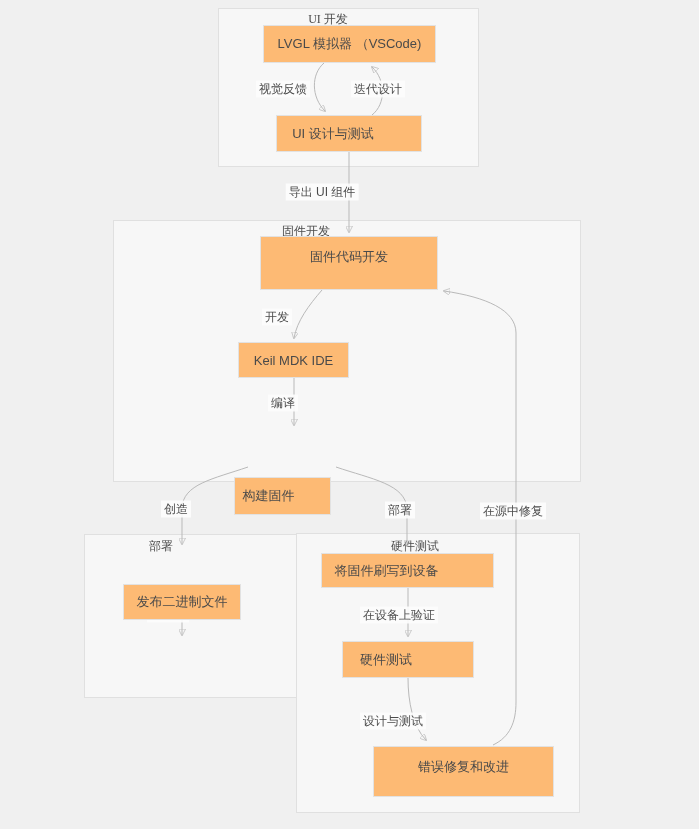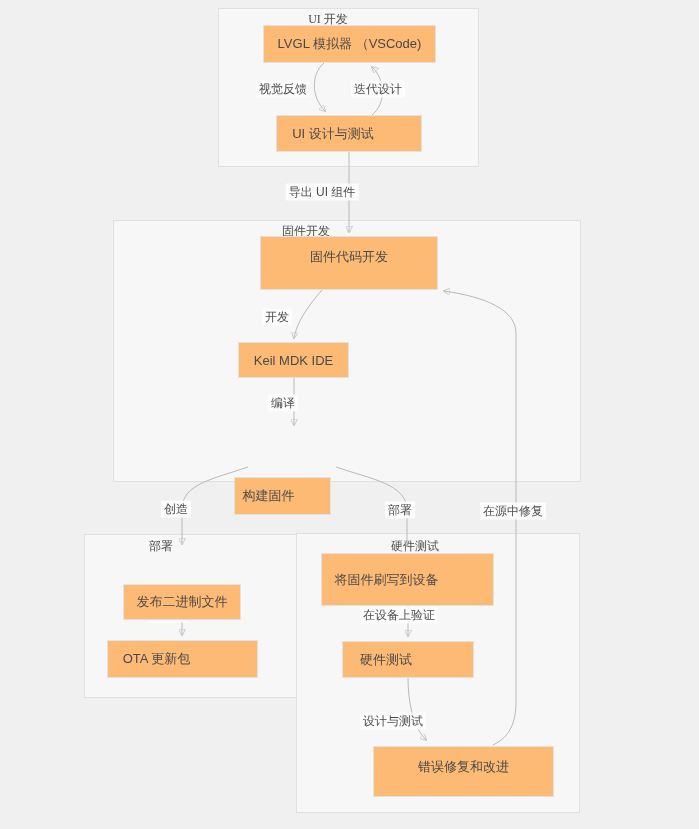--- a/index.html
+++ b/index.html
@@ -79,21 +79,21 @@
   #n-lvgl{left:263px;top:25px;width:173px;height:38px;}
   #n-ui-design{left:276px;top:115px;width:146px;height:37px;}
   #n-ui-design span{left:-16px;}
   #n-fw-code{left:260px;top:236px;width:178px;height:54px;}
   #n-keil{left:238px;top:342px;width:111px;height:36px;}
   #n-build-fw{left:234px;top:429px;width:97px;height:38px;margin-top:48px;}
   #n-build-fw span{left:-14px;}
   #n-release-bin{left:123px;top:584px;width:118px;height:36px;}
   #n-ota{left:107px;top:640px;width:151px;height:38px;}
   #n-ota span{left:-26px;}
-  #n-flash{left:321px;top:553px;width:173px;height:53px;justify-content:center;}
+  #n-flash{left:321px;top:553px;width:173px;height:35px;justify-content:center;}
   #n-flash span{left:-21px;}
   #n-hw-test{left:342px;top:641px;width:132px;height:37px;}
   #n-hw-test span{left:-22px;}
   #n-bugfix{left:373px;top:746px;width:181px;height:51px;}
 </style>
 </head>
 <body>
 
 <div class="canvas">
 
@@ -152,23 +152,20 @@
   </div>
   <div class="node" id="n-keil">
     <span>Keil MDK IDE</span>
   </div>
   <div class="node" id="n-build-fw">
     <span>构建固件</span>
   </div>
   <div class="node" id="n-release-bin">
     <span>发布二进制文件</span>
   </div>
-  <div class="node" id="n-ota">
-    <span>OTA 更新包</span>
-  </div>
   <div class="node" id="n-flash">
     <span>将固件刷写到设备</span>
   </div>
   <div class="node" id="n-hw-test">
     <span>硬件测试</span>
   </div>
   <div class="node tall" id="n-bugfix">
     <span>错误修复和改进</span>
   </div>
 

